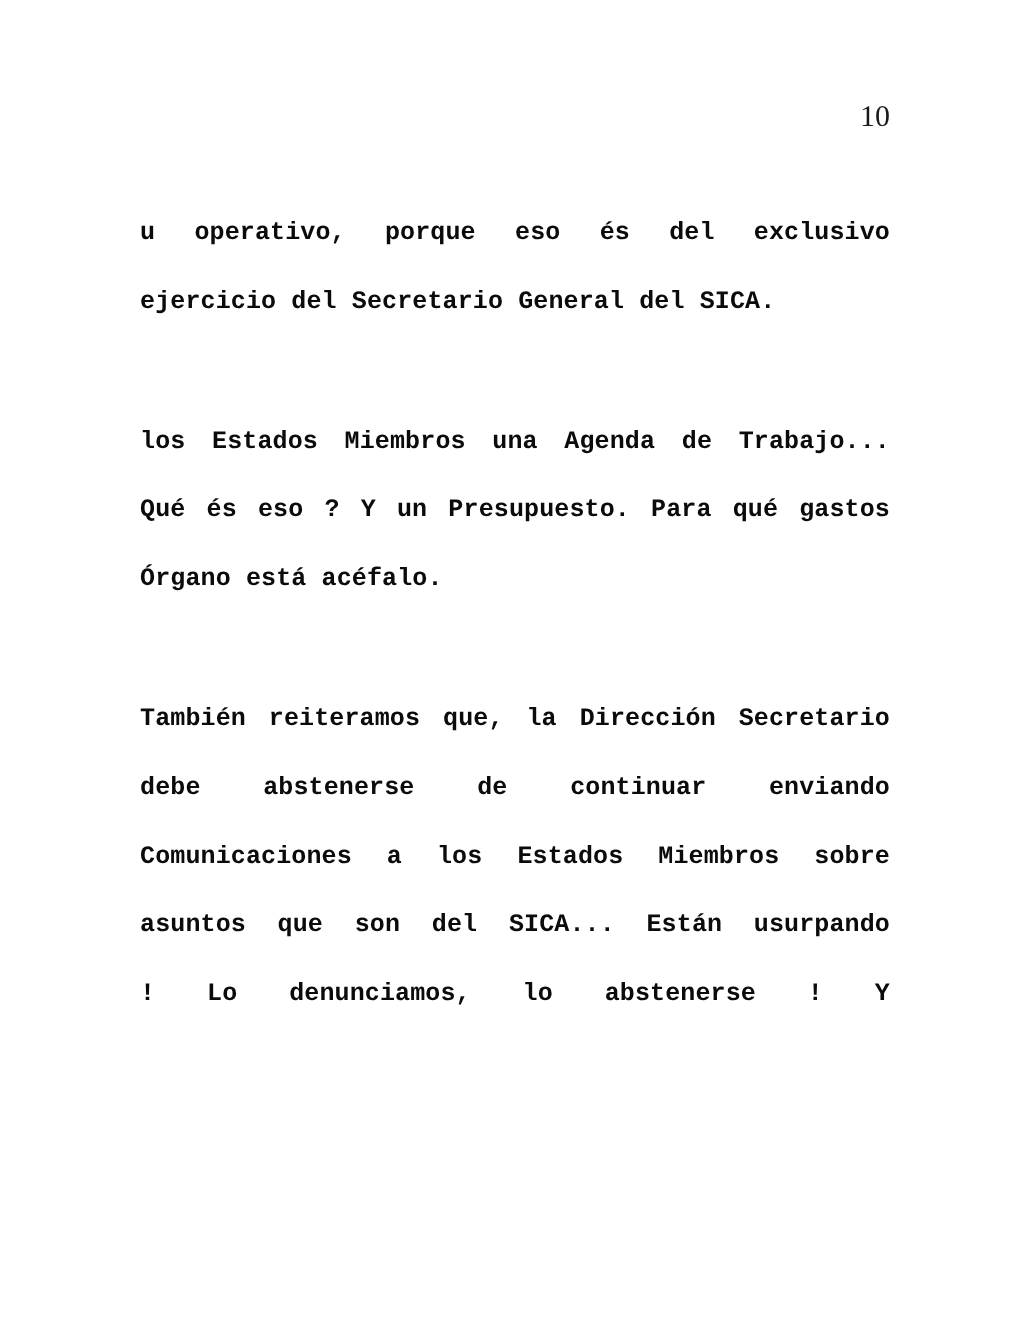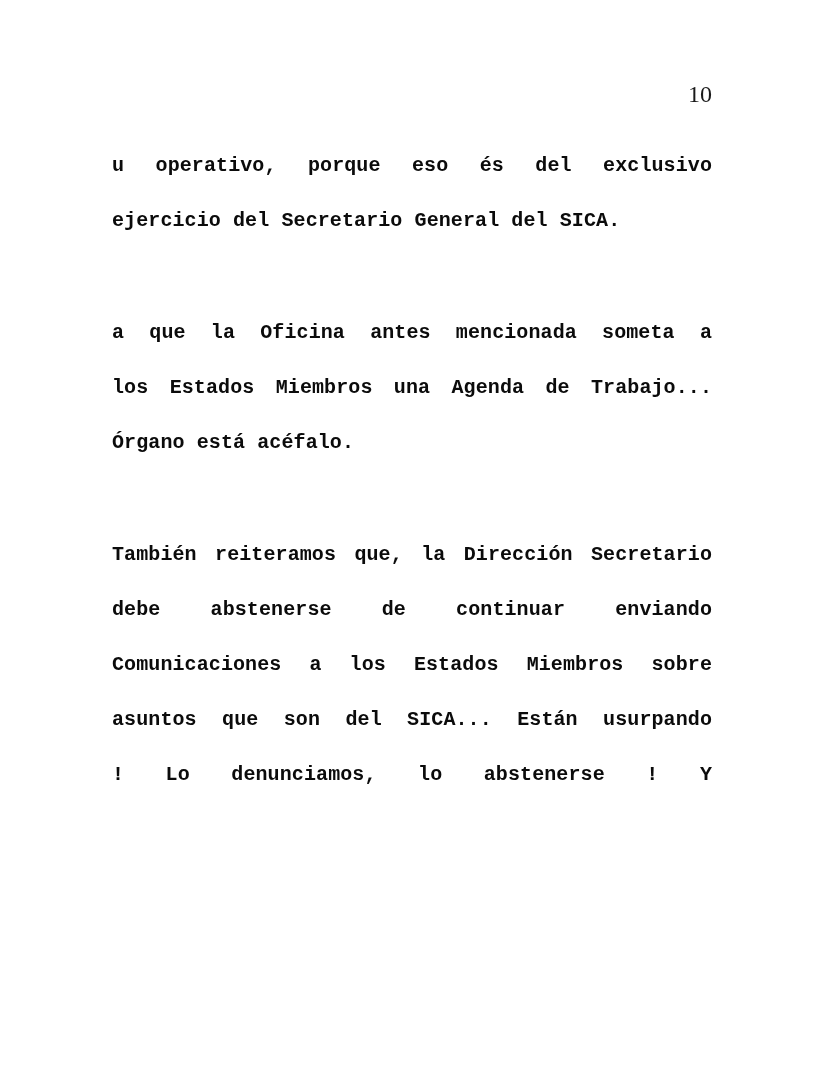--- a/index.html
+++ b/index.html
@@ -20,21 +20,21 @@
     position: absolute;
     top: 82px;
     right: 113px;
     font-family: "Liberation Serif", "DejaVu Serif", serif;
     font-size: 24px;
     line-height: 1;
     color: #1a1a1a;
   }
   .content {
     position: absolute;
-    top: 138px;
+    top: 159px;
     left: 112px;
     width: 600px;
   }
   .paragraph {
     margin: 0 0 57px 0;
   }
   .paragraph:last-child {
     margin-bottom: 0;
   }
   .line {
@@ -59,22 +59,22 @@
   <div class="page-number">10</div>
 
   <div class="content">
 
     <div class="paragraph">
       <div class="line justified">u operativo, porque eso és del exclusivo</div>
       <div class="line">ejercicio del Secretario General del SICA.</div>
     </div>
 
     <div class="paragraph">
-      <div class="line justified">a que la Oficina antes mencionada someta a</div>
       <div class="line justified">los Estados Miembros una Agenda de Trabajo...</div>
+      <div class="line justified">Qué és eso ? Y un Presupuesto. Para qué gastos</div>
       <div class="line">Órgano está acéfalo.</div>
     </div>
 
     <div class="paragraph">
       <div class="line justified">También reiteramos que, la Dirección Secretario</div>
       <div class="line justified">debe abstenerse de continuar enviando</div>
       <div class="line justified">Comunicaciones a los Estados Miembros sobre</div>
       <div class="line justified">asuntos que son del SICA... Están usurpando</div>
       <div class="line justified">! Lo denunciamos, lo abstenerse ! Y</div>
     </div>

